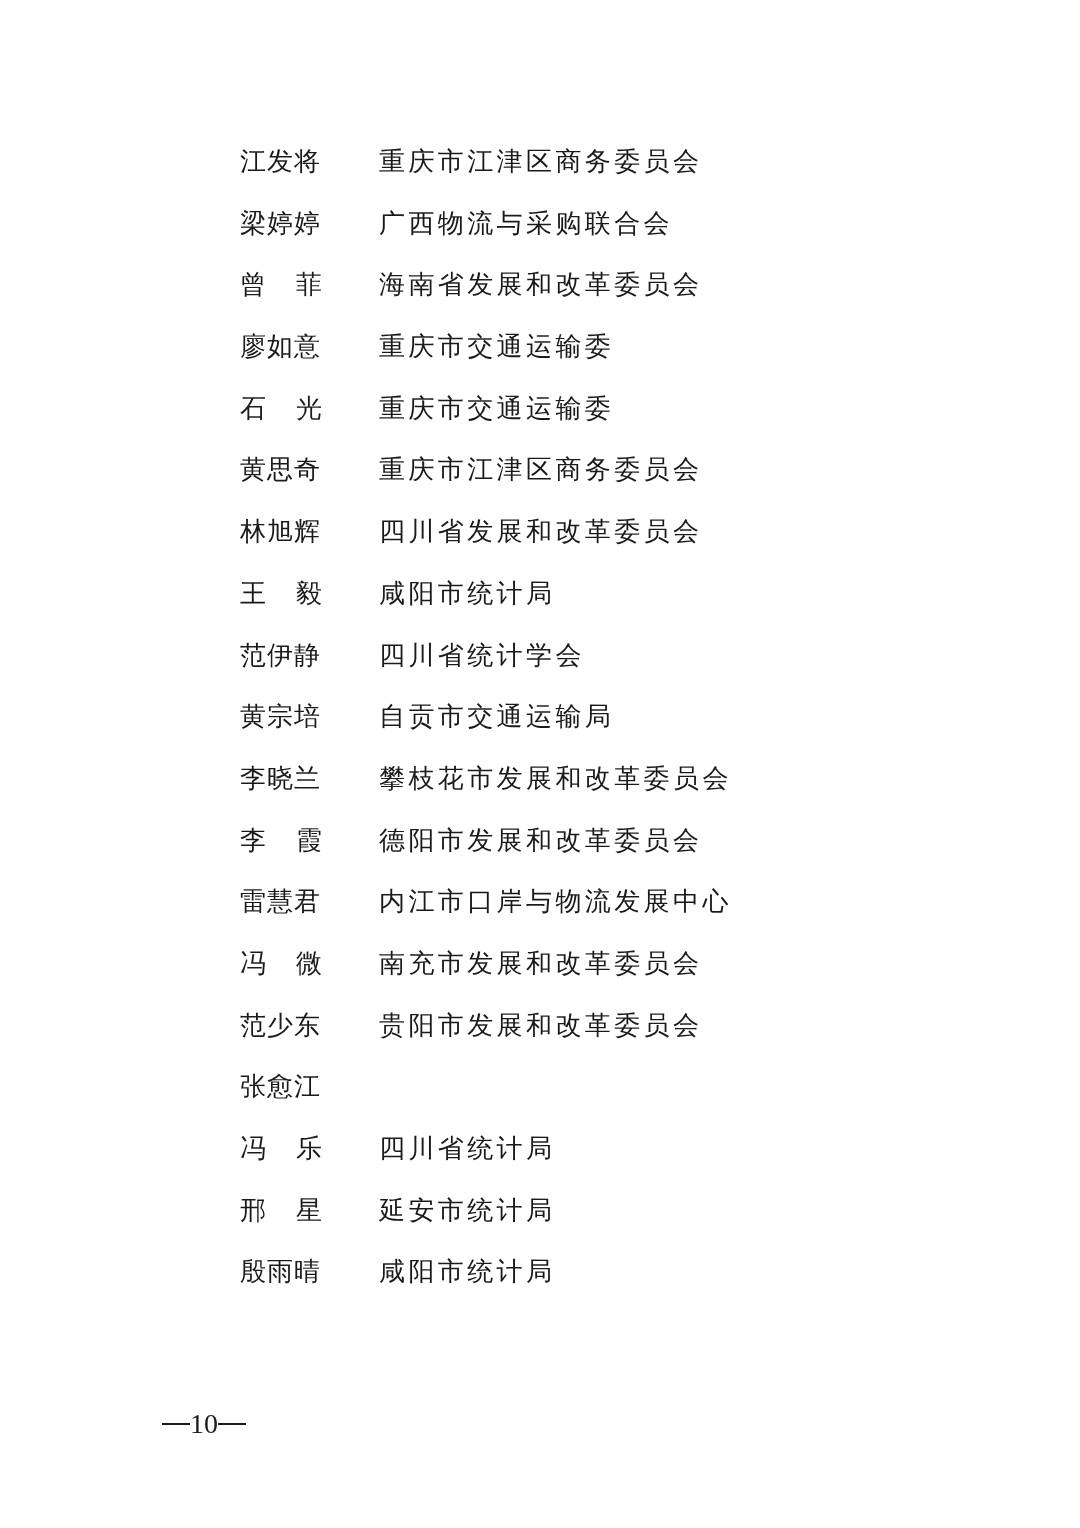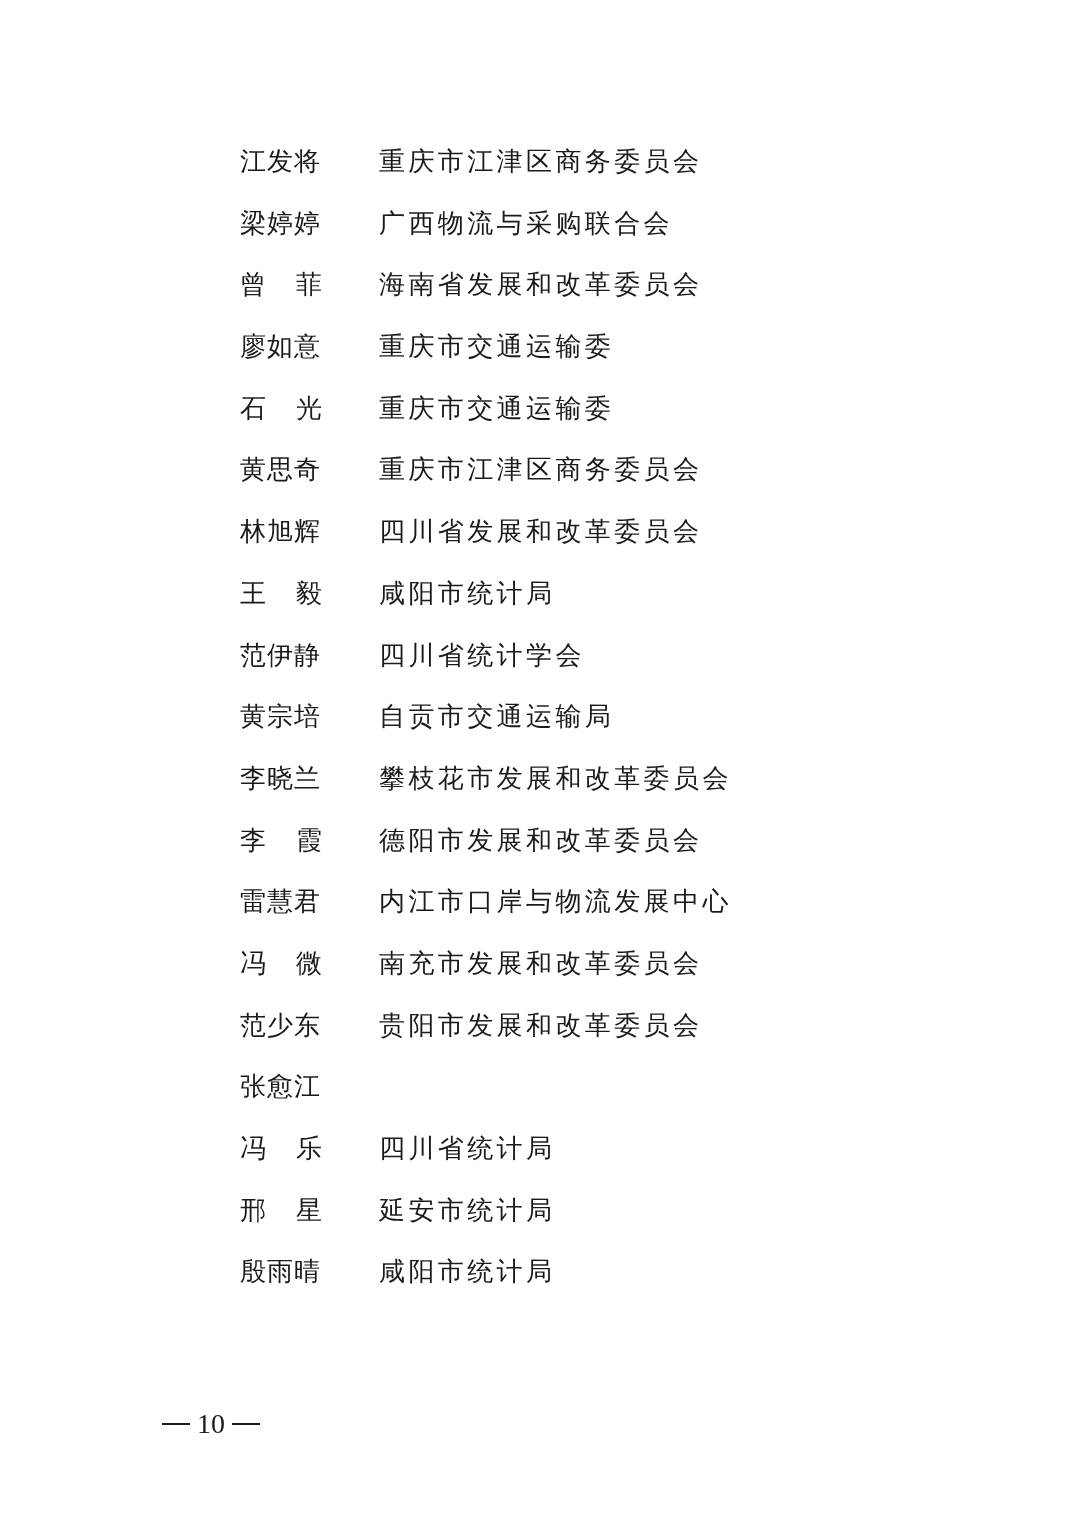--- a/index.html
+++ b/index.html
@@ -49,21 +49,21 @@
     .page-number {
       position: absolute;
       left: 162px;
       top: 1406px;
       font-family: "Liberation Serif", "DejaVu Serif", serif;
       font-size: 28px;
       line-height: 36px;
       color: #1a1a1a;
       display: flex;
       align-items: center;
-      gap: 7px;
+      gap: 0;
     }
     .dash {
       display: inline-block;
       width: 28px;
       height: 1.5px;
       background: #1a1a1a;
     }
   </style>
 </head>
 <body>

